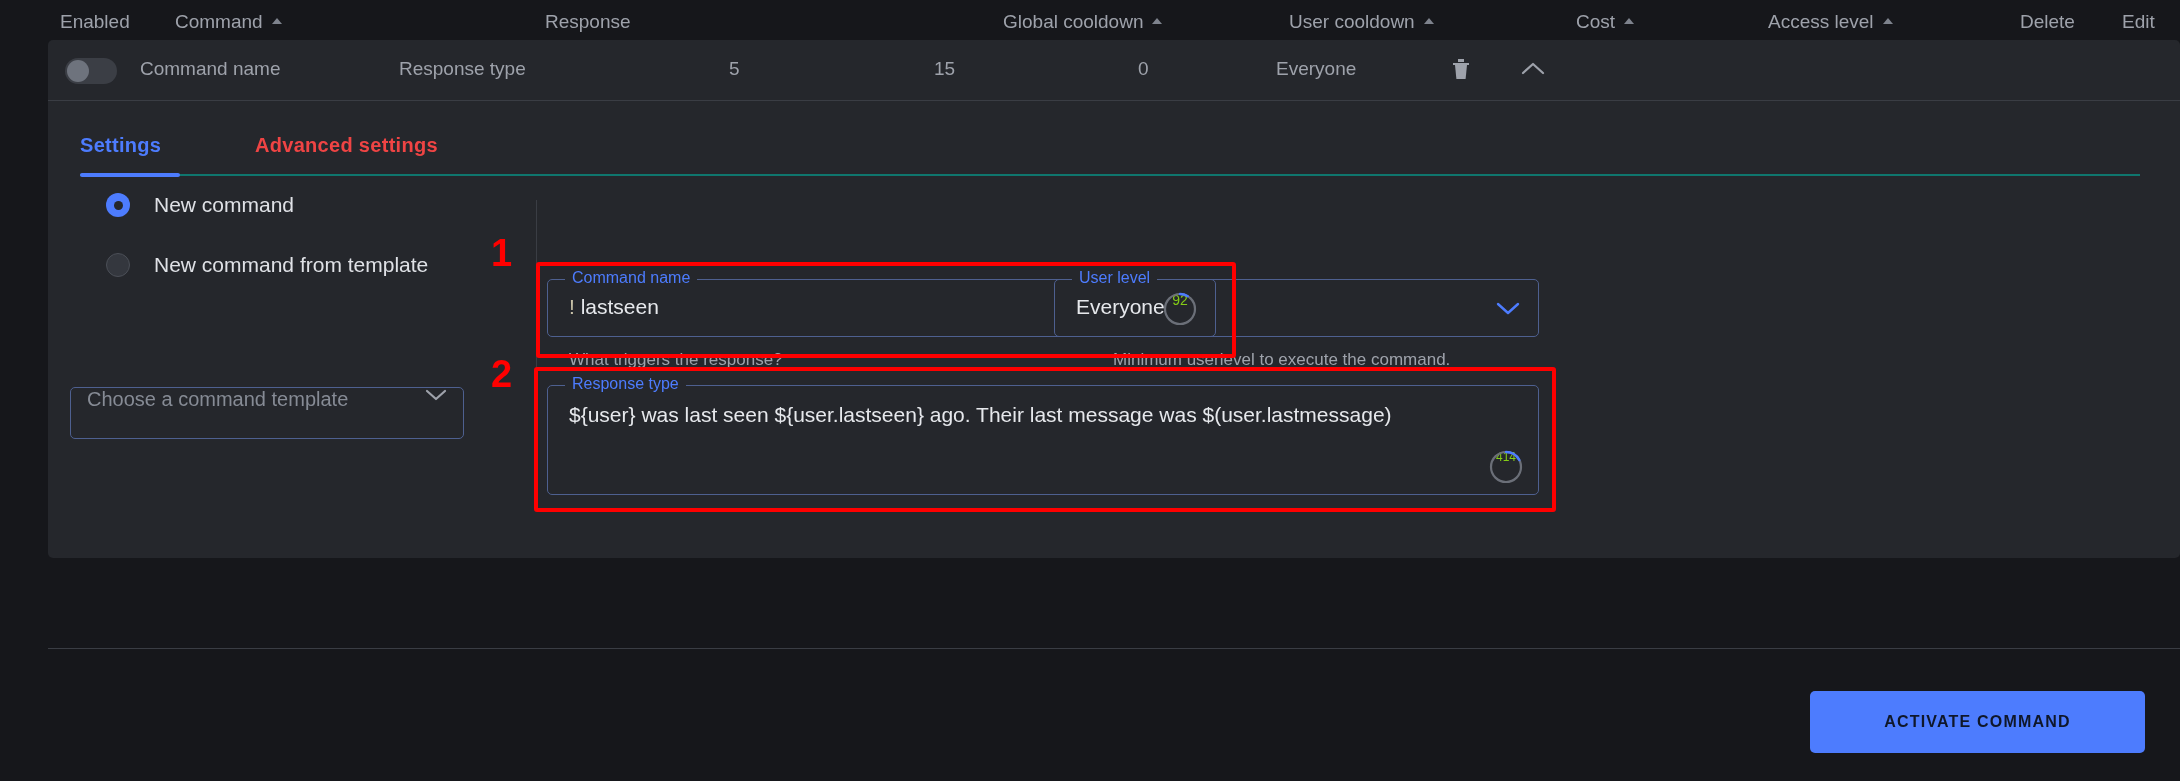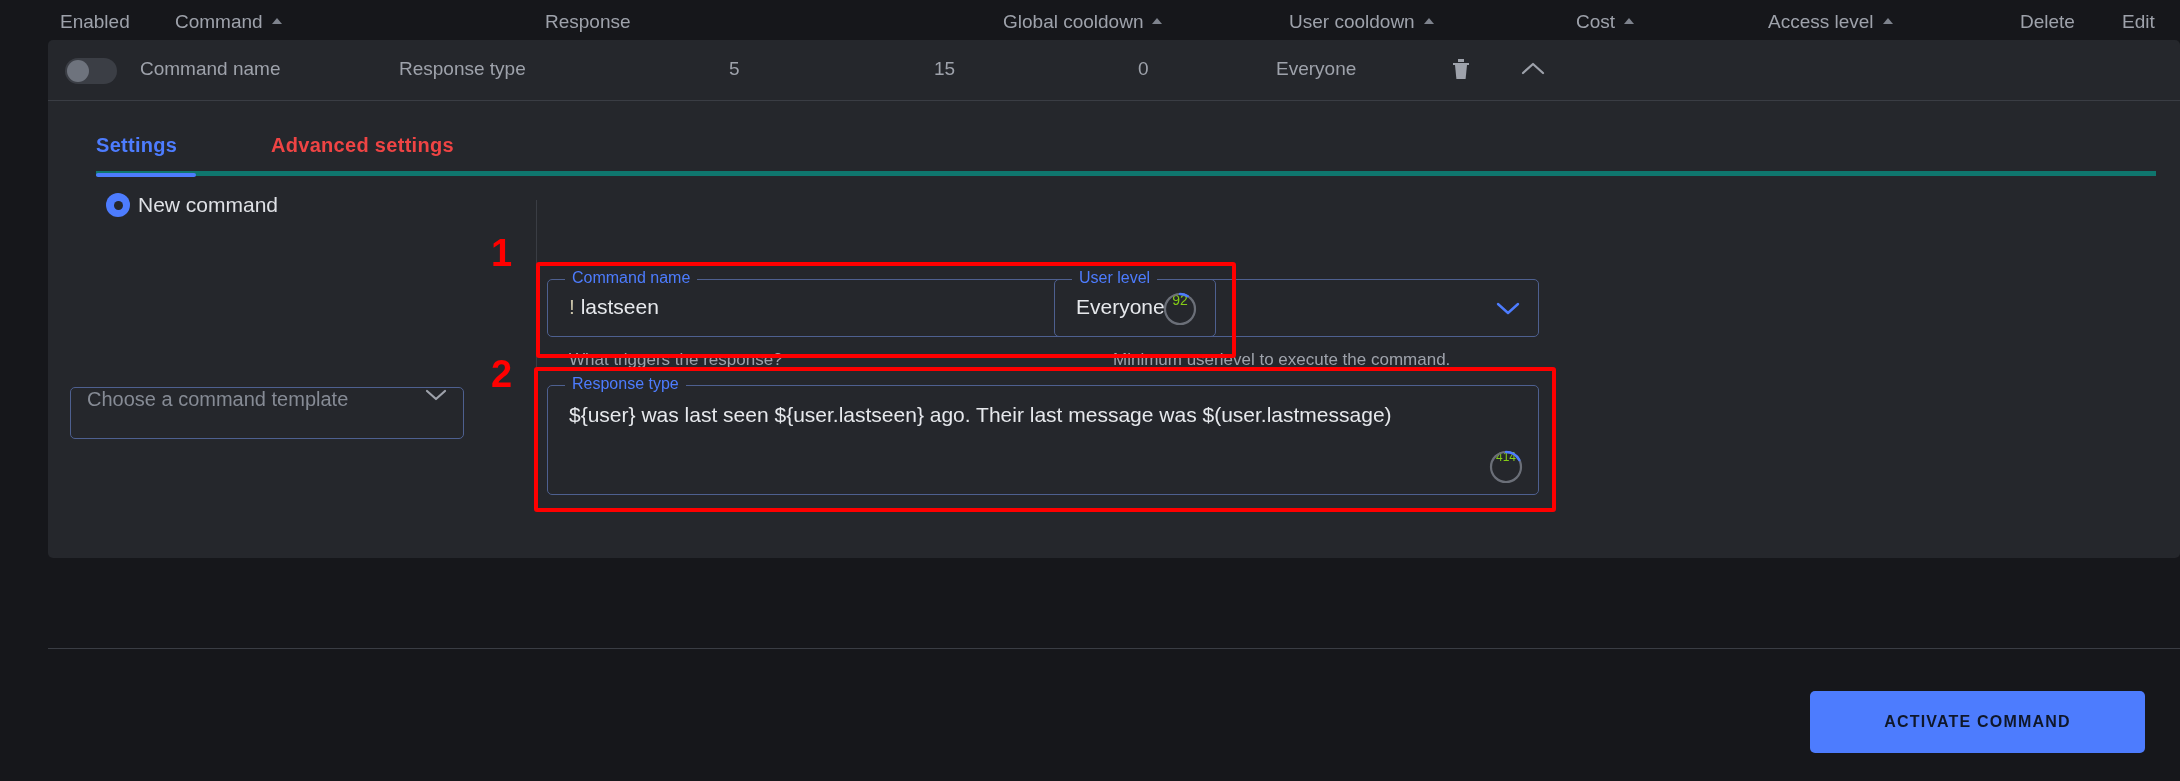--- a/index.html
+++ b/index.html
@@ -57,41 +57,41 @@
     color: #9ea2ab;
   }
 
   .row-divider {
     position: absolute; left: 0; top: 60px; width: 2132px; height: 1px;
     background: #3a3d44;
   }
 
   
   .tabs {
-    position: absolute; left: 48px; top: 90px; width: 2060px; height: 46px;
-    border-bottom: 5px solid #0f766e;
+    position: absolute; left: 32px; top: 90px; width: 2060px; height: 46px;
+    border-bottom: 2px solid #0f766e;
   }
   .tab {
     position: absolute; top: 0; height: 46px;
     font-size: 20px; font-weight: bold; letter-spacing: .3px;
     display: flex; align-items: flex-start; padding-top: 4px;
   }
   .tab.active { color: #4d7cfe; }
   .tab.idle   { color: #ef4444; }
   .tab-underline {
     position: absolute; height: 4px; border-radius: 2px; background: #4d7cfe;
     bottom: -1px; left: 0;
   }
 
   
   .left-col { position: absolute; left: 36px; top: 150px; width: 430px; }
 
   .radio-row {
     position: relative; height: 30px; margin-bottom: 17px;
-    display: flex; align-items: center; gap: 8px;
+    display: flex; align-items: center; gap: 24px;
   }
   .radio {
     width: 24px; height: 24px; border-radius: 50%; flex: none;
     display: flex; align-items: center; justify-content: center;
   }
   .radio.on  { background: #4d7cfe; }
   .radio.on::after { content:""; width: 9px; height: 9px; border-radius:50%; background:#25272c; }
   .radio.off { background: #34373e; border: 1px solid #4b4f57; }
   .radio-label { font-size: 21px; color: #dfe1e6; }
 
@@ -229,20 +229,24 @@
       </div>
       <div class="tab idle" style="left:175px;">
         <span>Advanced settings</span>
       </div>
     </div>
 
     <div class="left-col">
       <div class="radio-row" style="margin-left:22px;">
         <span class="radio on"></span>
         <span class="radio-label">New command</span>
+      </div>
+      <div class="radio-row" style="margin-left:22px; margin-top:30px;">
+        <span class="radio off"></span>
+        <span class="radio-label">New command from template</span>
       </div>
     </div>
 
     <div class="select-box" style="top:347px;">
       <span class="select-text">Choose a command template</span>
       <svg width="22" height="14" viewBox="0 0 22 14">
         <path d="M2 3 L11 11 L20 3" fill="none" stroke="#9ea2ab" stroke-width="2.2" stroke-linecap="round" stroke-linejoin="round"></path>
       </svg>
     </div>
 

